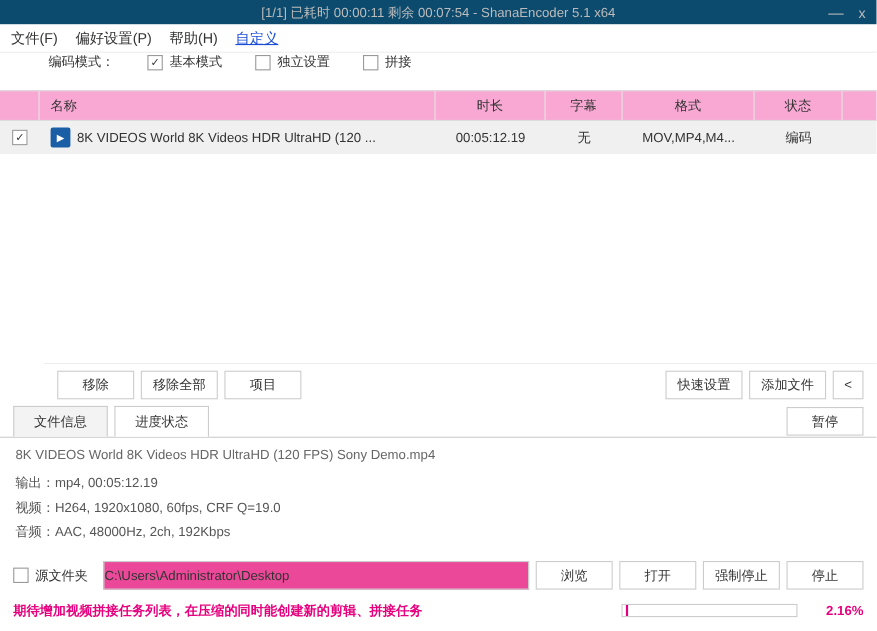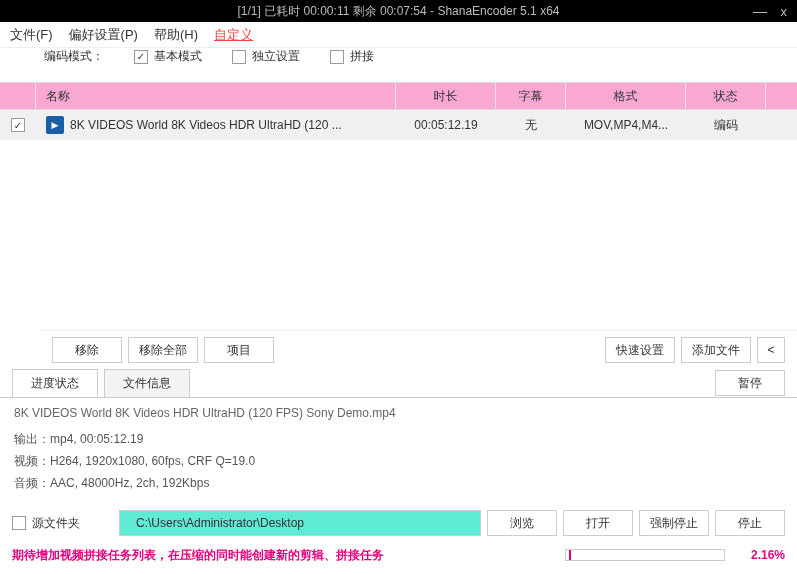--- a/index.html
+++ b/index.html
@@ -1,23 +1,23 @@
 <!DOCTYPE html>
 <html><head>
 <meta charset="utf-8">
 <style>
 * { box-sizing: border-box; margin: 0; padding: 0; font-family: "Microsoft YaHei", Arial, sans-serif; }
 body { background: #fff; width: 797px; height: 574px; overflow: hidden; font-size: 12px; color: #333; }
-.titlebar { background: #000000; color: #bbb; height: 22px; display: flex; align-items: center; position: relative; }
+.titlebar { background: #0c4a6e; color: #bbb; height: 22px; display: flex; align-items: center; position: relative; }
 .titlebar-text { flex: 1; text-align: center; font-size: 12px; }
 .titlebar-dash { position: absolute; right: 30px; color: #bbb; font-size: 14px; }
 .titlebar-x { position: absolute; right: 10px; color: #bbb; font-size: 13px; }
 .menubar { height: 26px; display: flex; align-items: center; padding: 0 10px; gap: 16px; border-bottom: 1px solid #eee; }
 .menubar span { font-size: 13px; cursor: pointer; }
-.menubar .custom { color: #ef4444; text-decoration: underline; }
+.menubar .custom { color: #1d4ed8; text-decoration: underline; }
 .modebar { height: 34px; display: flex; align-items: flex-start; padding: 0 18px 0 44px; gap: 30px; font-size: 12px; }
 .modebar .lbl { color: #333; }
 .chk { display: inline-flex; align-items: center; gap: 6px; }
 .chkbox { width: 14px; height: 14px; border: 1px solid #999; display: inline-flex; align-items: center; justify-content: center; background: #fff; font-size: 10px; color: #333; }
 .listhdr { display: flex; align-items: center; height: 28px; border-top: 1px solid #ddd; border-bottom: 1px solid #ddd; background: #f9a8d4; font-size: 12px; }
 .listhdr > div { border-right: 1px solid #e5e5e5; padding: 0 8px; text-align: center; display: flex; align-items: center; justify-content: center; height: 100%; }
 .col-chk { width: 36px; }
 .col-name { width: 360px; justify-content: flex-start !important; padding-left: 10px !important; }
 .col-dur { width: 100px; }
 .col-sub { width: 70px; }
@@ -33,21 +33,21 @@
 .btn.sm { min-width: 28px; padding: 0 6px; }
 .spacer { flex: 1; }
 .tabbar { display: flex; align-items: center; padding: 0 12px; gap: 6px; }
 .tab { border: 1px solid #ccc; border-bottom: none; background: #fff; height: 28px; display: inline-flex; align-items: center; justify-content: center; font-size: 12px; padding: 0 18px; cursor: pointer; }
 .tab.active { background: #f3f3f3; }
 .infopanel { border-top: 1px solid #ccc; padding: 8px 14px 10px 14px; font-size: 12px; color: #555; }
 .infopanel .fname { color: #666; margin-bottom: 8px; }
 .iorow { display: flex; }
 .iocol { width: 50%; line-height: 22px; }
 .fieldrow { display: flex; align-items: center; padding: 6px 12px; gap: 6px; }
-.txtfield { flex: 1; border: 1px solid #ccc; height: 26px; padding: 0 16px; font-size: 12px; color: #333; display: flex; align-items: center; background: #5eead4; margin-left: 25px; }
+.txtfield { flex: 1; border: 1px solid #ccc; height: 26px; padding: 0 0; font-size: 12px; color: #333; display: flex; align-items: center; background: #ec4899; }
 .fieldlbl { width: 56px; font-size: 12px; }
 .statusbar { display: flex; align-items: center; padding: 6px 12px; font-size: 12px; height: 26px; }
 .statusbar .msg { color: #e6007e; font-weight: bold; text-align: right; }
 .progbar { width: 160px; height: 12px; border: 1px solid #ccc; margin: 0 10px; position: relative; background: #fff; }
 .progbar .fill { position: absolute; left: 2%; top: 0; width: 2px; height: 100%; background: #e6007e; }
 .pct { color: #e6007e; font-weight: bold; min-width: 50px; text-align: right; }
 </style>
 </head>
 <body>
 
@@ -109,22 +109,22 @@
   <span class="btn">移除</span>
   <span class="btn">移除全部</span>
   <span class="btn">项目</span>
   <span class="spacer"></span>
   <span class="btn">快速设置</span>
   <span class="btn">添加文件</span>
   <span class="btn sm">&lt;</span>
 </div>
 
 <div class="tabbar">
+  <span class="tab active">文件信息</span>
   <span class="tab">进度状态</span>
-  <span class="tab active">文件信息</span>
   <span class="spacer"></span>
   <span class="btn">暂停</span>
 </div>
 
 <div class="infopanel">
   <div class="fname">8K VIDEOS   World 8K Videos HDR UltraHD  (120 FPS)   Sony Demo.mp4</div>
   <div class="iorow">
     <div class="iocol">
       <div>输出：mp4, 00:05:12.19</div>
       <div>视频：H264, 1920x1080, 60fps, CRF Q=19.0</div>

